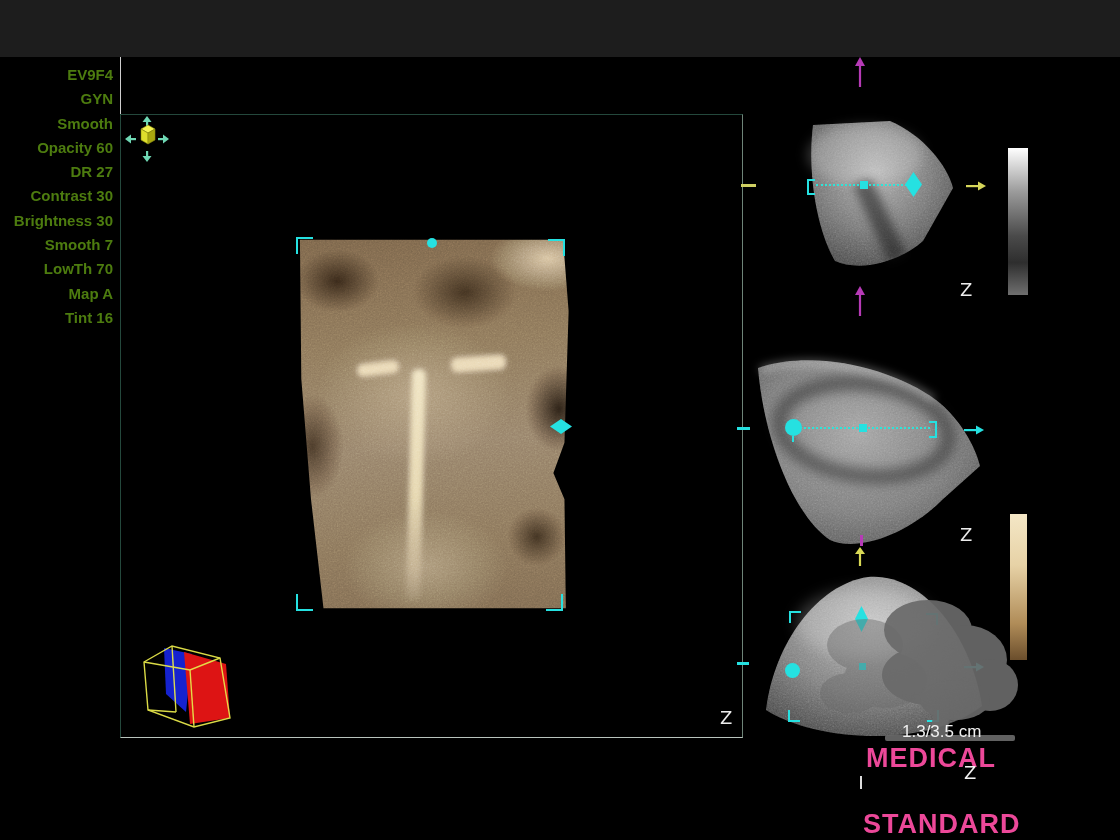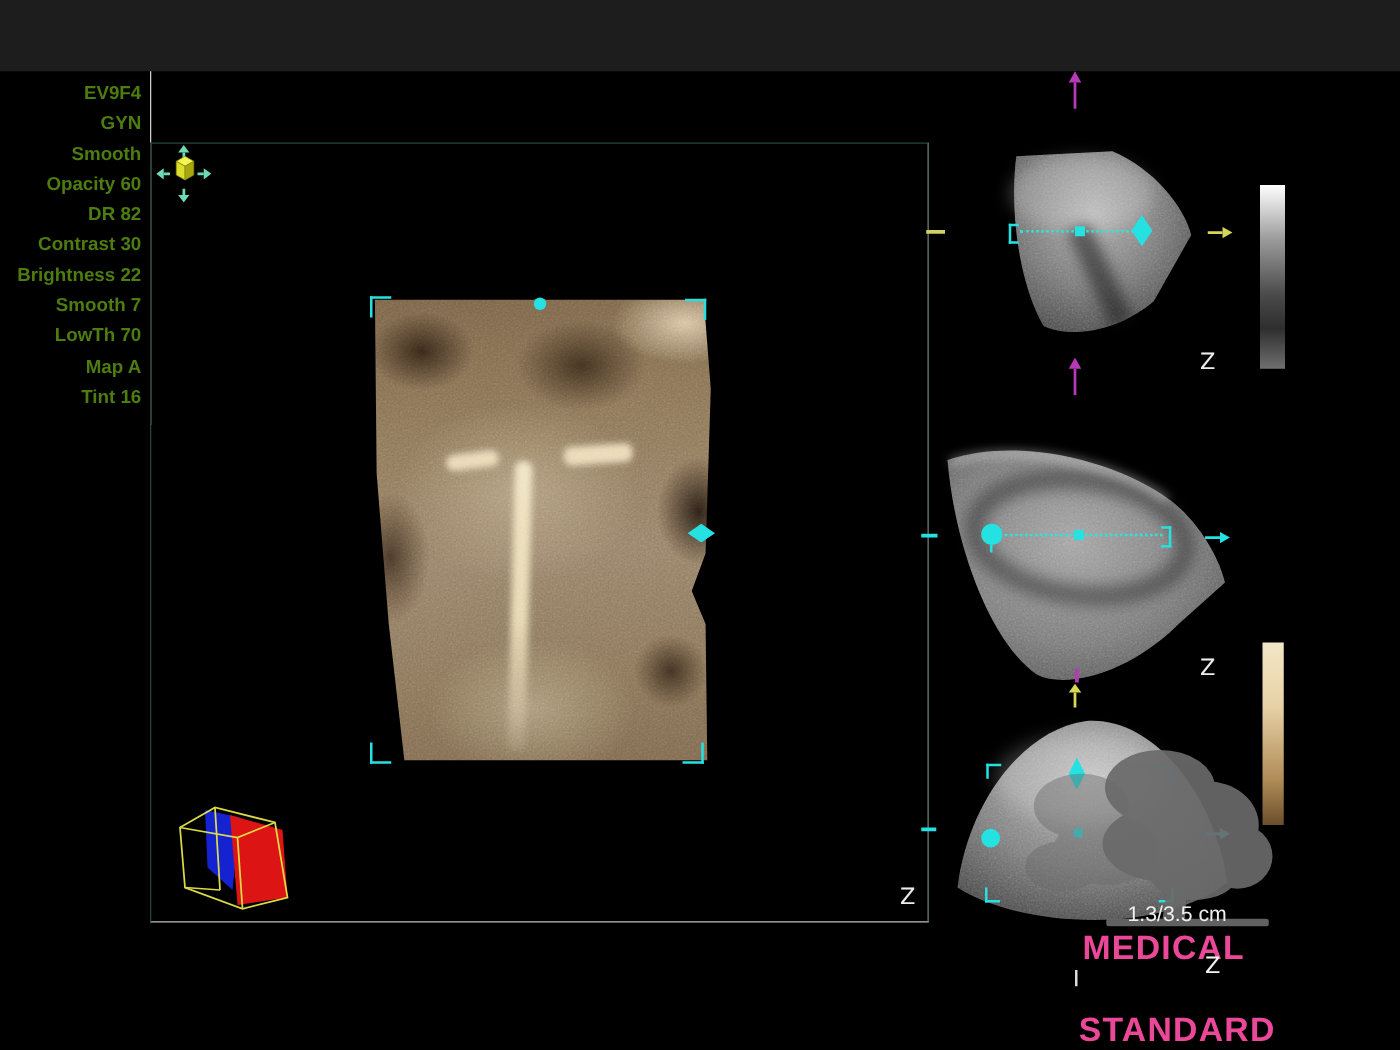--- a/index.html
+++ b/index.html
@@ -91,23 +91,23 @@
     </defs>
   </svg>
 
   <div id="topstrip" class="abs"></div>
 
   <div id="sidebar" class="abs">
     <div class="side-item">EV9F4</div>
     <div class="side-item">GYN</div>
     <div class="side-item">Smooth</div>
     <div class="side-item">Opacity 60</div>
-    <div class="side-item">DR 82</div>
+    <div class="side-item">DR 27</div>
     <div class="side-item">Contrast 30</div>
-    <div class="side-item">Brightness 22</div>
+    <div class="side-item">Brightness 30</div>
     <div class="side-item">Smooth 7</div>
     <div class="side-item">LowTh 70</div>
     <div class="side-item">Map A</div>
     <div class="side-item">Tint 16</div>
   </div>
   <div id="side-divider" class="abs"></div>
 
   <div id="main-panel" class="abs"></div>
 
   <svg class="abs" style="left:125px;top:116px;" width="44" height="46" viewBox="0 0 44 46">

